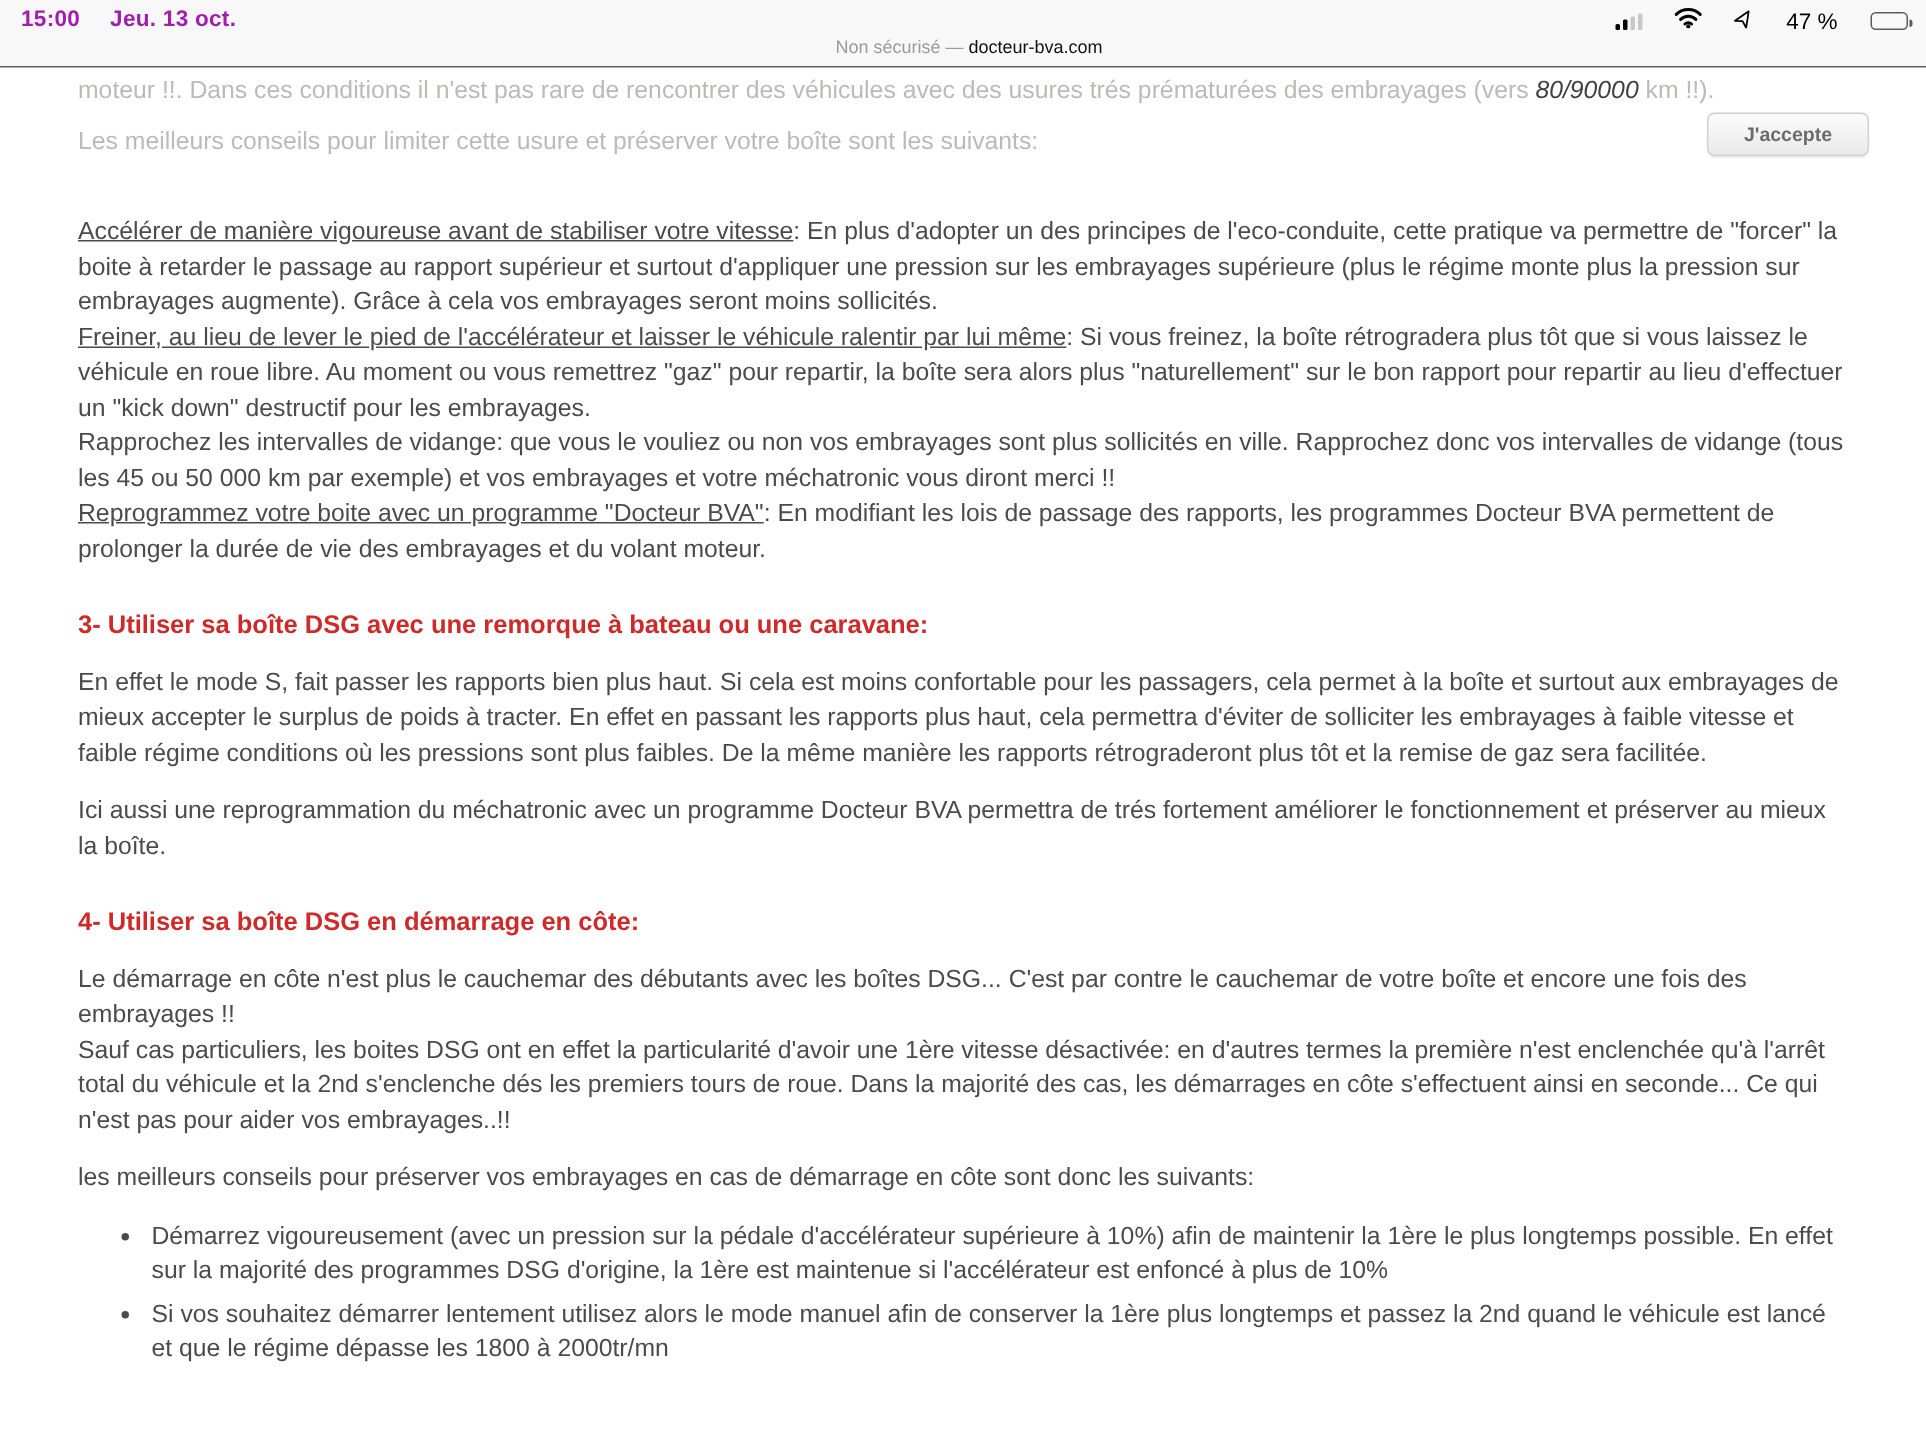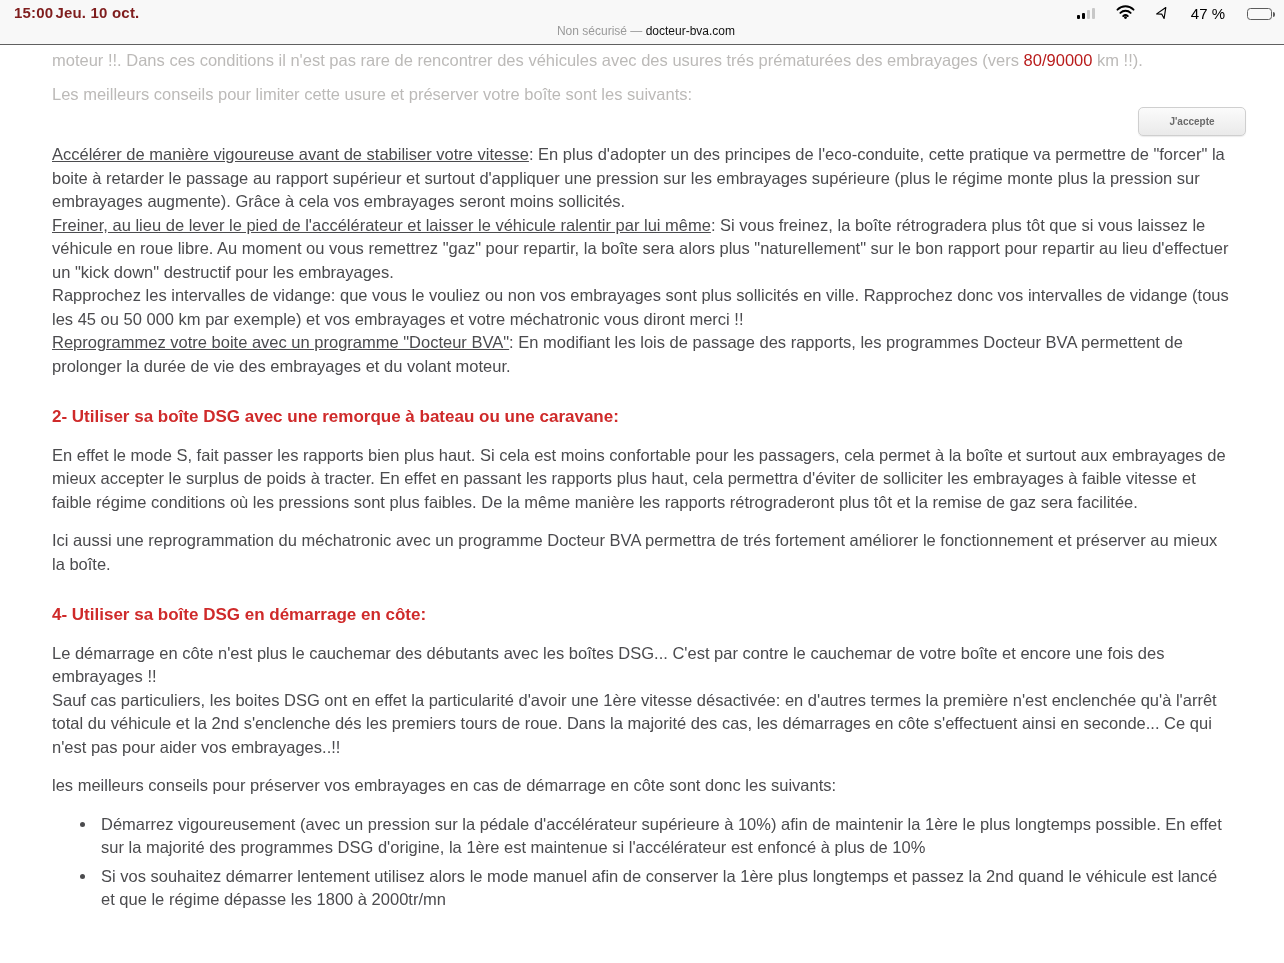--- a/index.html
+++ b/index.html
@@ -10,69 +10,69 @@
     font-family:"Liberation Sans","DejaVu Sans",sans-serif;
     color:#4b4b4e;
   }
   
   .topbar {
     position:absolute; top:0; left:0; width:1284px; height:45px;
     background:#f8f8f8; border-bottom:1px solid #606060;
   }
   .status-left {
     position:absolute; top:4px; left:14px;
-    font-size:15px; font-weight:600; color:#7f1d1d;
-    display:flex; gap:2px; letter-spacing:.2px;
+    font-size:15px; font-weight:600; color:#a21caf;
+    display:flex; gap:20px; letter-spacing:.2px;
   }
   .status-right {
     position:absolute; top:5px; right:12px;
     display:flex; align-items:center; gap:21px;
     font-size:15px; color:#000;
   }
   .signal-bars { display:flex; align-items:flex-end; gap:2px; height:11px; }
   .signal-bars .bar { width:3px; border-radius:1px; background:#c8c8c8; }
   .signal-bars .bar.on { background:#000; }
   .battery { position:relative; width:25px; height:12px; border:1px solid #5c5c5c; border-radius:3.5px; padding:1px; margin-left:1px; }
   .battery-fill { height:100%; background:#000; border-radius:1.5px; }
   .battery-nub { position:absolute; right:-4px; top:3.5px; width:2.5px; height:5px; background:#5c5c5c; border-radius:0 2px 2px 0; }
   .urlbar {
     position:absolute; top:24px; left:4px; width:100%;
     text-align:center; font-size:12px; color:#9a9a9a;
   }
   .urlbar .domain { color:#111; font-weight:500; }
   
   .content { position:absolute; top:46px; left:0; width:1284px; padding:3px 52px 0 52px; font-size:16.5px; line-height:23.5px; }
   .faded { color:#bcbab8; }
-  .faded .lighter { color:#b91c1c; }
+  .faded .lighter { color:#404040;font-style:italic; }
   .faded-line2 { margin-top:10px; }
   .accept-btn {
     position:absolute; top:75px; right:38px;
     width:108px; height:29px; border:1px solid #cfcfcf; border-radius:5px;
     background:linear-gradient(#fbfbfb,#eaeaea);
-    font-family:inherit; font-size:10px; font-weight:bold; color:#6b6b6b;
-    box-shadow:0 1px 1px rgba(0,0,0,.08); cursor:pointer;margin-top:32px;
+    font-family:inherit; font-size:13px; font-weight:bold; color:#6b6b6b;
+    box-shadow:0 1px 1px rgba(0,0,0,.08); cursor:pointer;
   }
   .conseils { margin-top:37px; }
   .conseil { margin:0; }
   .u { text-decoration:underline; }
   h3.red-heading { color:#cf2a2a; font-size:17px; font-weight:bold; margin-top:27px; }
   p.body { margin-top:15px; }
   .intro-gap { margin-top:28px; }
   ul.tips { margin-top:15px; padding-left:30px; }
   ul.tips li { padding-left:4px; margin-bottom:5px;margin-left:15px; }
 </style>
 </head>
 <body>
 
 <div class="screen">
 
   <div class="topbar">
     <div class="status-left">
       <span>15:00</span>
-      <span>Jeu. 10 oct.</span>
+      <span>Jeu. 13 oct.</span>
     </div>
     <div class="status-right">
       <span class="signal-bars">
         <span class="bar on" style="height:4px"></span>
         <span class="bar on" style="height:6.5px"></span>
         <span class="bar" style="height:9px"></span>
         <span class="bar" style="height:11px"></span>
       </span>
       <span>
         <svg width="19" height="14" viewBox="0 0 19 14">
@@ -115,21 +115,21 @@
         <span class="u">Freiner, au lieu de lever le pied de l'accélérateur et laisser le véhicule ralentir par lui même</span><span>: Si vous freinez, la boîte rétrogradera plus tôt que si vous laissez le véhicule en roue libre. Au moment ou vous remettrez "gaz" pour repartir, la boîte sera alors plus "naturellement" sur le bon rapport pour repartir au lieu d'effectuer un "kick down" destructif pour les embrayages.</span>
       </p>
       <p class="conseil">
         <span>Rapprochez les intervalles de vidange: que vous le vouliez ou non vos embrayages sont plus sollicités en ville. Rapprochez donc vos intervalles de vidange (tous les 45 ou 50 000 km par exemple) et vos embrayages et votre méchatronic vous diront merci !!</span>
       </p>
       <p class="conseil">
         <span class="u">Reprogrammez votre boite avec un programme "Docteur BVA"</span><span>: En modifiant les lois de passage des rapports, les programmes Docteur BVA permettent de prolonger la durée de vie des embrayages et du volant moteur.</span>
       </p>
     </div>
 
-    <h3 class="red-heading">2- Utiliser sa boîte DSG avec une remorque à bateau ou une caravane:</h3>
+    <h3 class="red-heading">3- Utiliser sa boîte DSG avec une remorque à bateau ou une caravane:</h3>
     <p class="body">En effet le mode S, fait passer les rapports bien plus haut. Si cela est moins confortable pour les passagers, cela permet à la boîte et surtout aux embrayages de mieux accepter le surplus de poids à tracter. En effet en passant les rapports plus haut, cela permettra d'éviter de solliciter les embrayages à faible vitesse et faible régime conditions où les pressions sont plus faibles. De la même manière les rapports rétrograderont plus tôt et la remise de gaz sera facilitée.</p>
     <p class="body">Ici aussi une reprogrammation du méchatronic avec un programme Docteur BVA permettra de trés fortement améliorer le fonctionnement et préserver au mieux la boîte.</p>
 
     <h3 class="red-heading">4- Utiliser sa boîte DSG en démarrage en côte:</h3>
     <p class="body">
       <span class="tight">Le démarrage en côte n'est plus le cauchemar des débutants avec les boîtes DSG... C'est par contre le cauchemar de votre boîte et encore une fois des embrayages !!</span><br>
       <span class="tight">Sauf cas particuliers, les boites DSG ont en effet la particularité d'avoir une 1ère vitesse désactivée: en d'autres termes la première n'est enclenchée qu'à l'arrêt total du véhicule et la 2nd s'enclenche dés les premiers tours de roue. Dans la majorité des cas, les démarrages en côte s'effectuent ainsi en seconde... Ce qui n'est pas pour aider vos embrayages..!!</span>
     </p>
     <p class="body intro-gap">les meilleurs conseils pour préserver vos embrayages en cas de démarrage en côte sont donc les suivants:</p>
     <ul class="tips">

